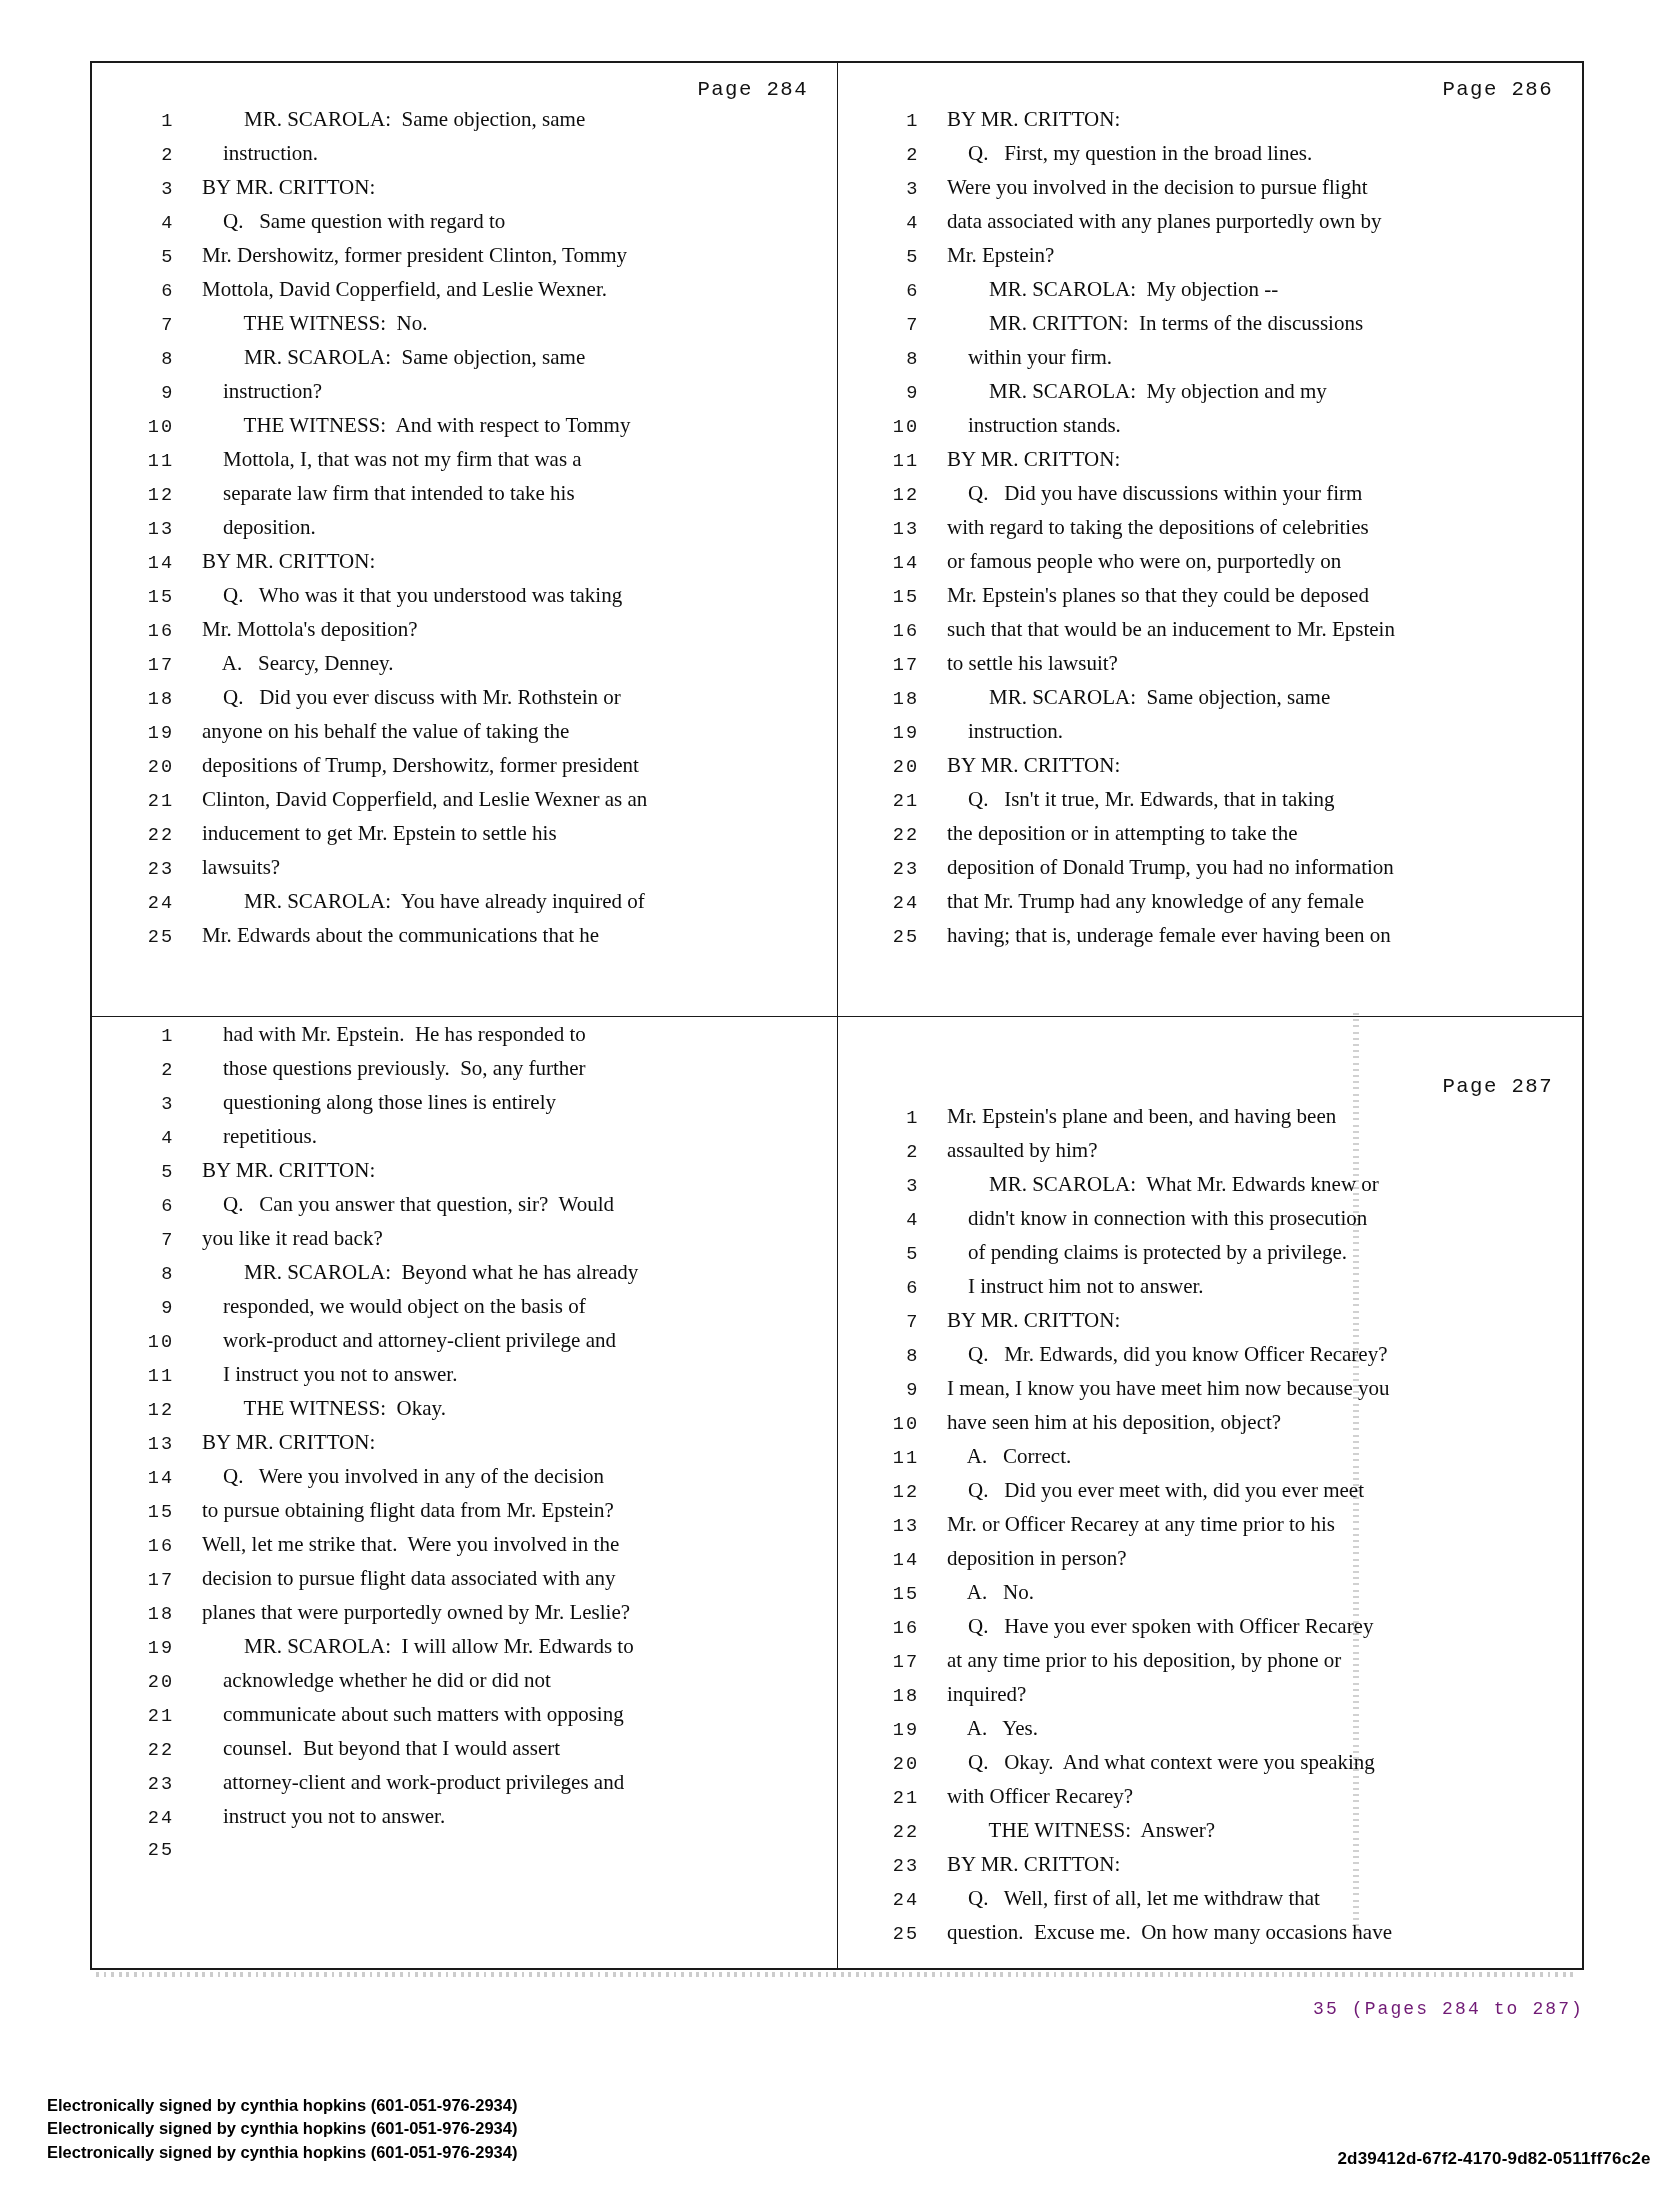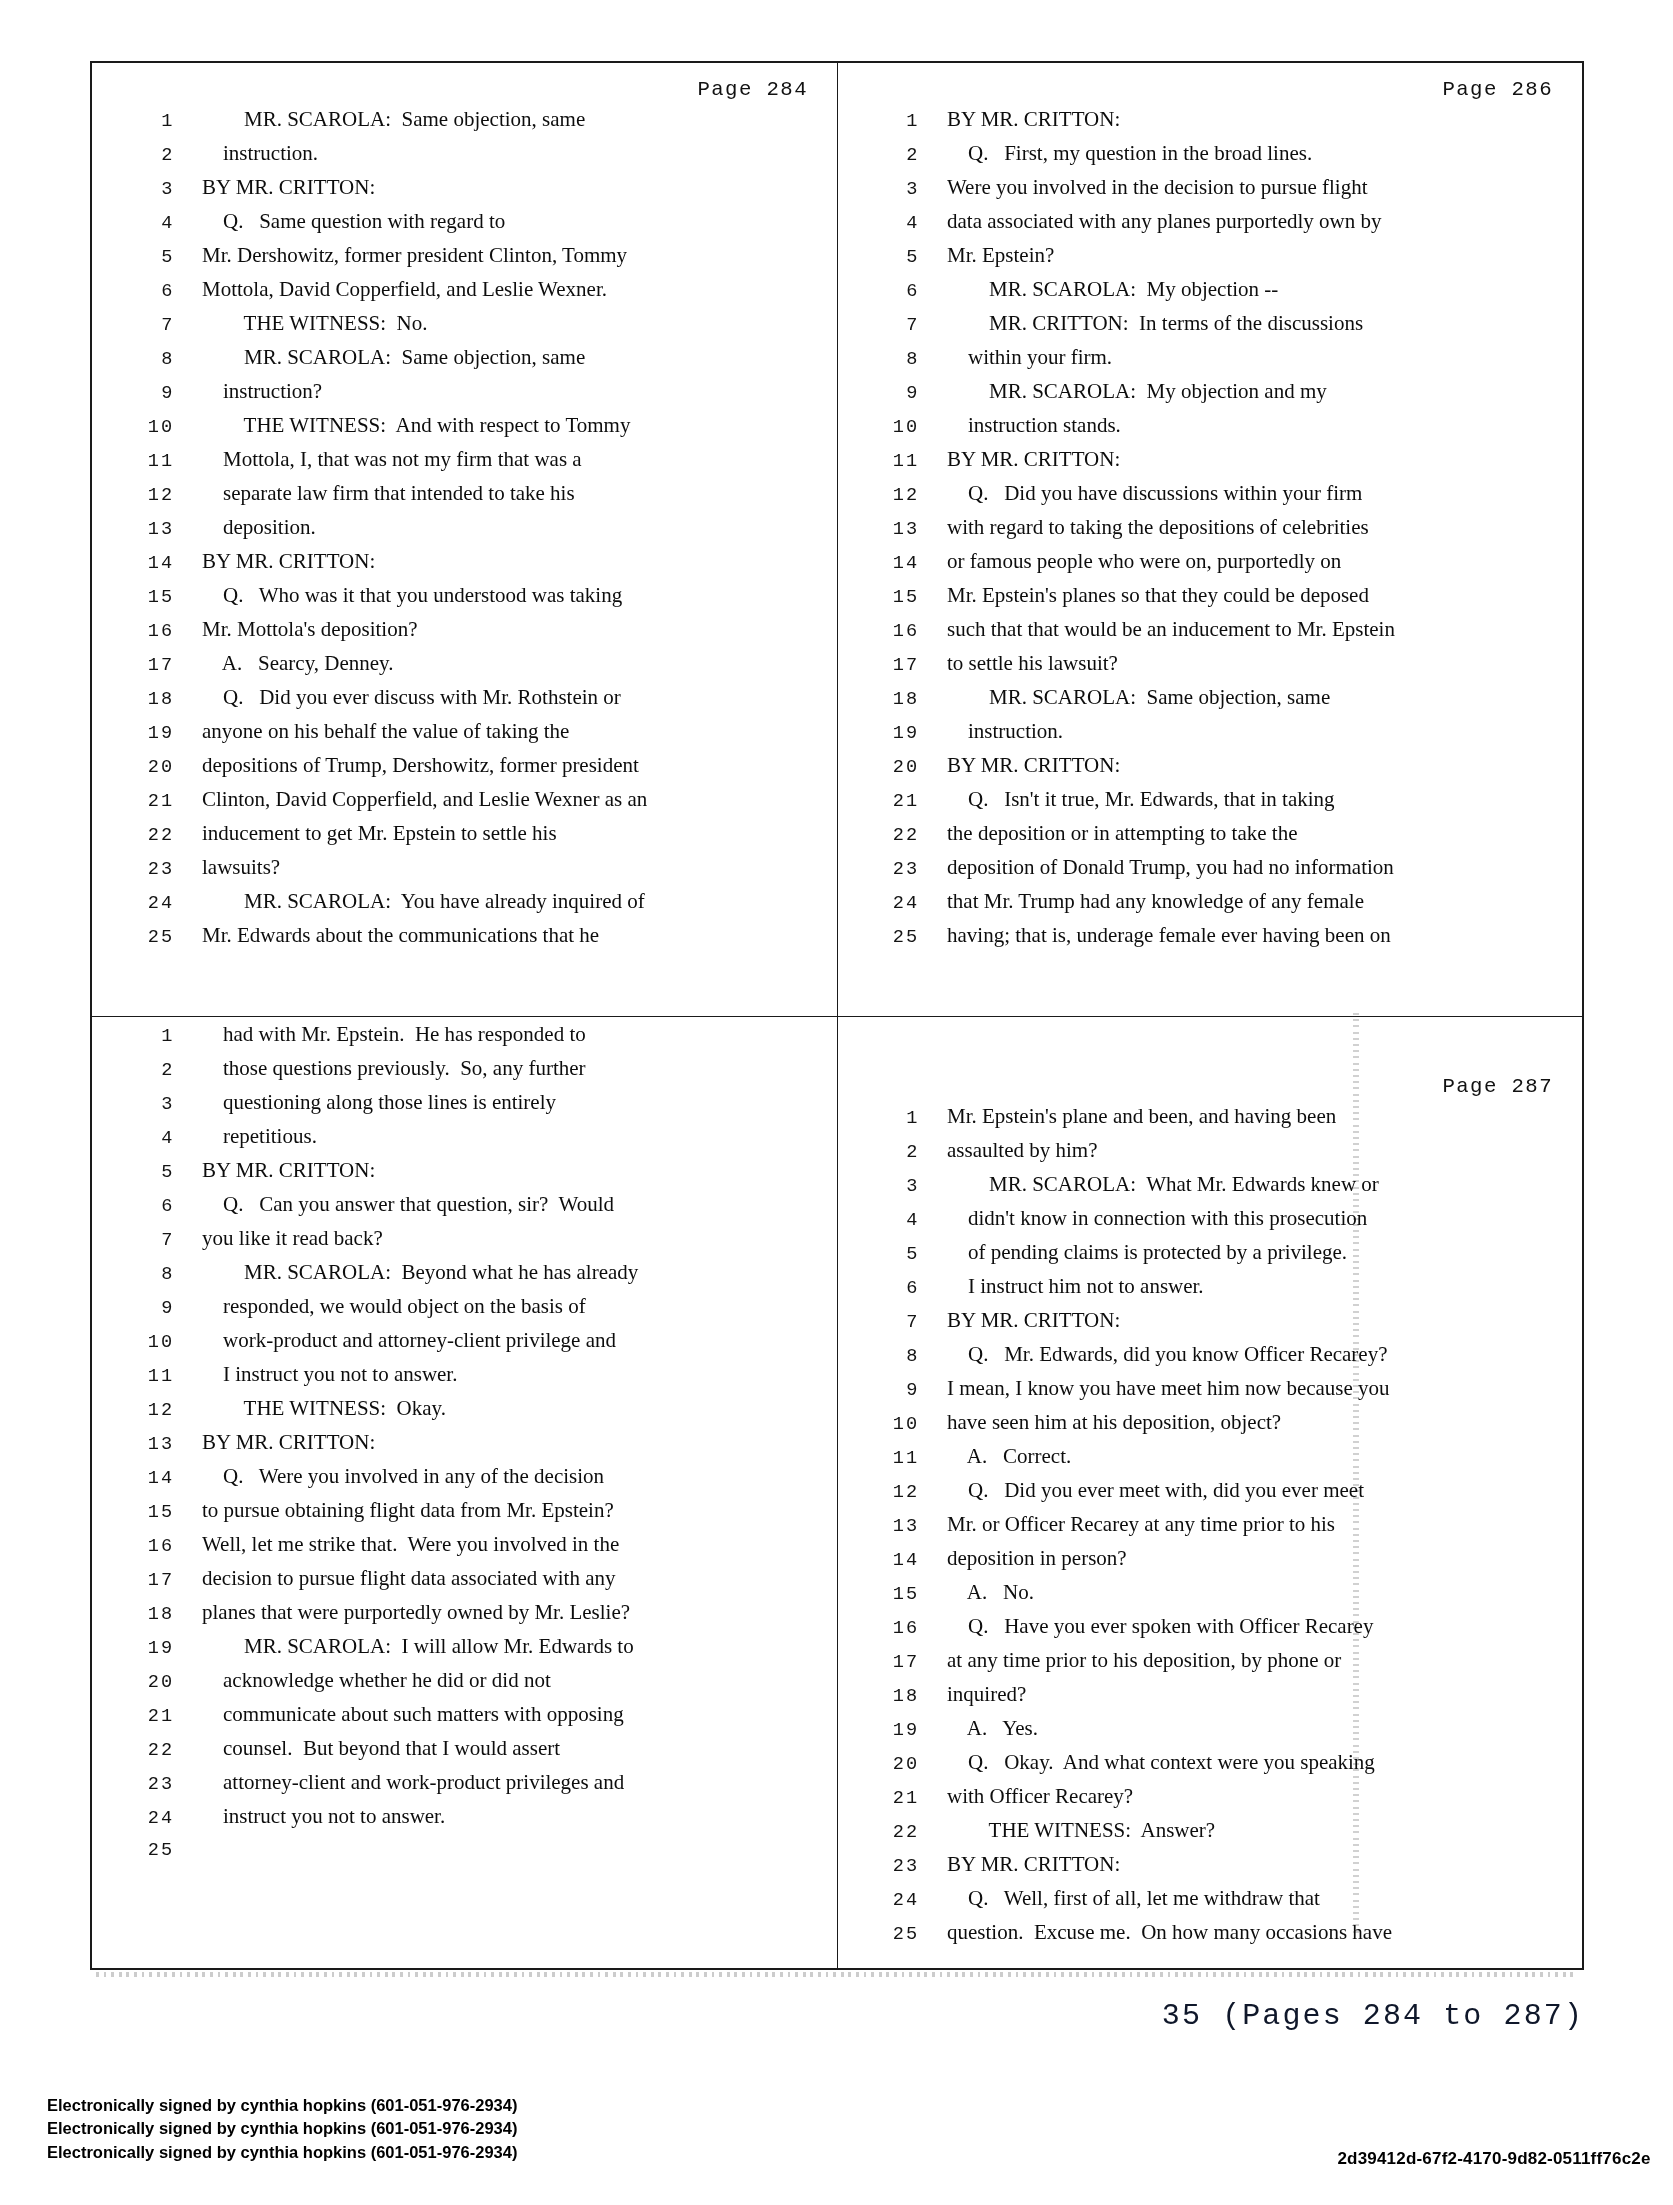--- a/index.html
+++ b/index.html
@@ -95,23 +95,23 @@
     padding-left: 27.6px;
   }
 
   .pages-footer {
     position: absolute;
     left: 0;
     top: 1999px;
     width: 1584px;
     text-align: right;
     font-family: "Liberation Mono", monospace;
-    font-size: 30px;
+    font-size: 18px;
     letter-spacing: 2.1px;
-    color: #0f172a;
+    color: #701a75;
   }
 
   .signatures {
     position: absolute;
     left: 47px;
     top: 2094px;
     font-family: "Liberation Sans", sans-serif;
     font-size: 16.5px;
     font-weight: bold;
     color: #000;

